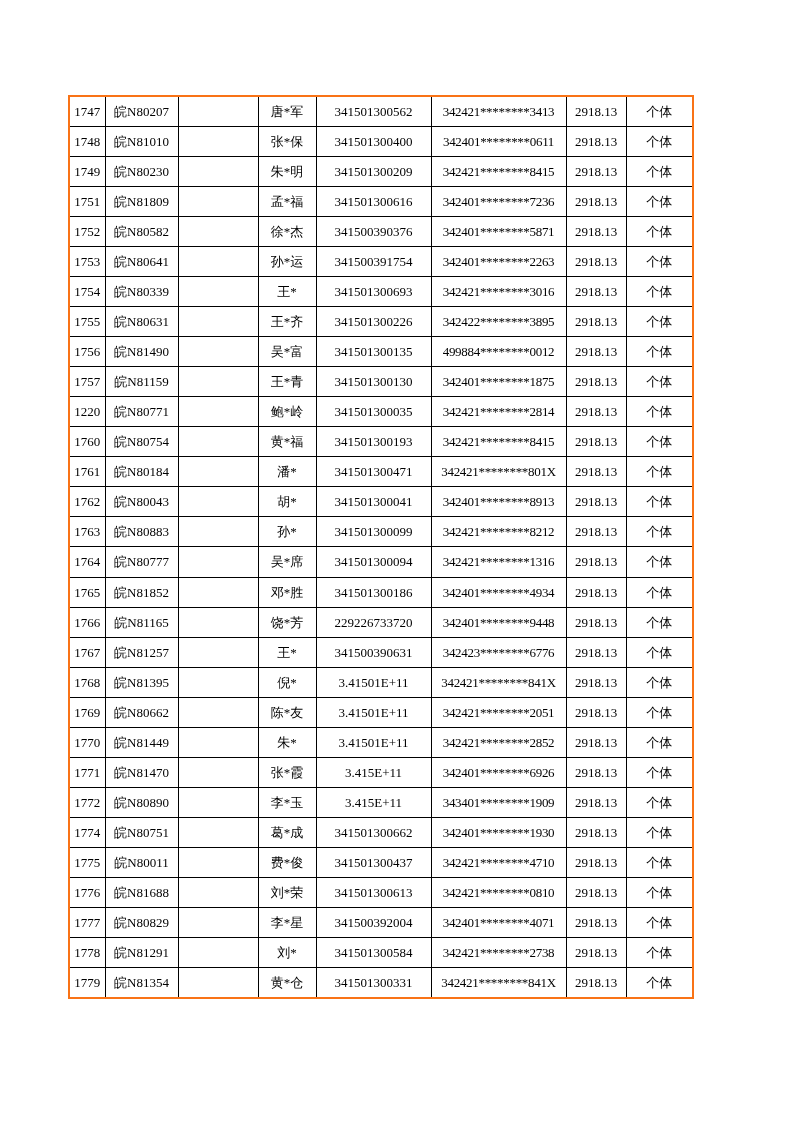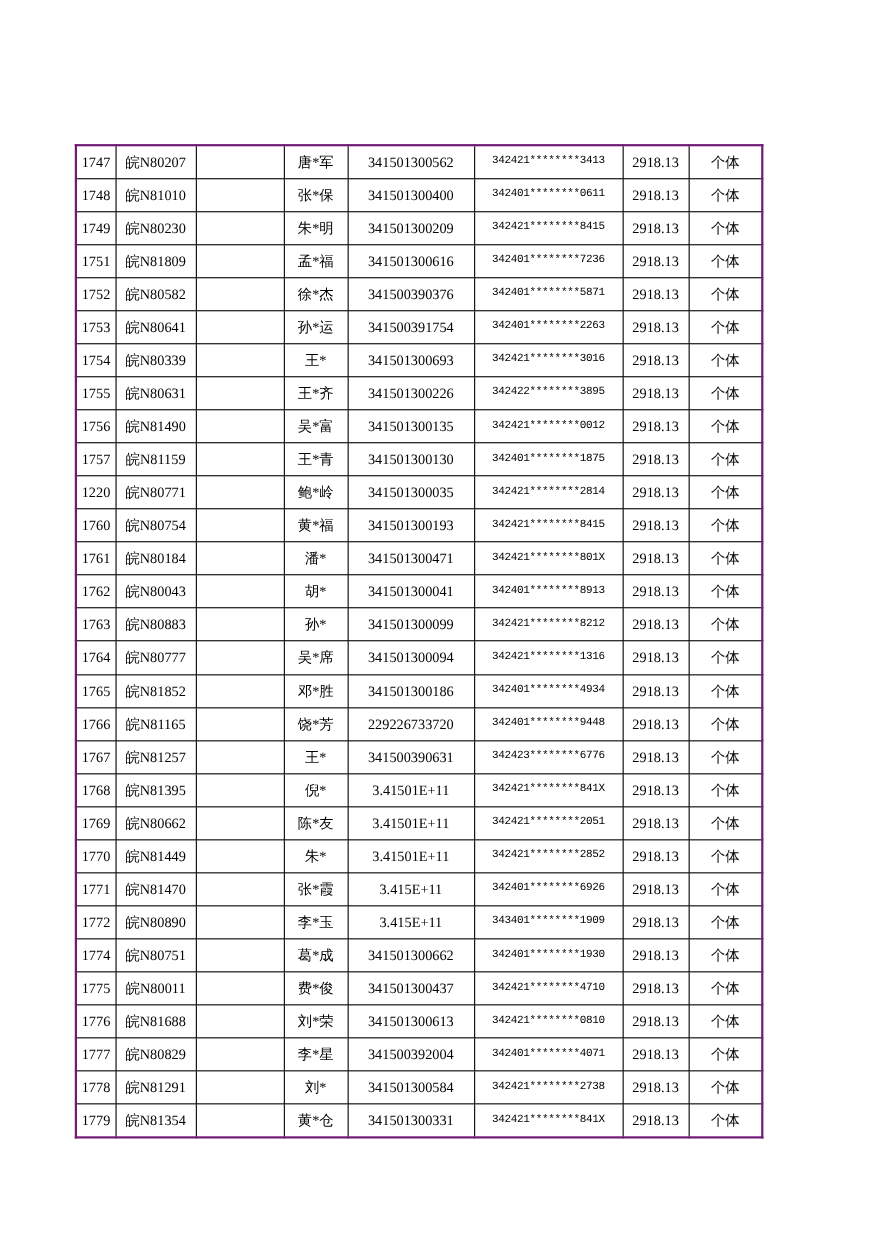--- a/index.html
+++ b/index.html
@@ -6,41 +6,40 @@
   html,body { background:#ffffff; }
   body {
     width:793px; height:1122px; position:relative; overflow:hidden;
     font-family:"Liberation Serif","DejaVu Serif",serif;
     color:#000;
   }
   .sheet {
     position:absolute; left:68px; top:95px;
     width:624px; height:904px;
     border-collapse:collapse; table-layout:fixed;
-    border:2px solid #701a75;
+    border:2px solid #f97316;
     background:#ffffff;
-    margin-top:36px;
   }
   .sheet td {
     border:1px solid #000;
     text-align:center; vertical-align:middle;
     font-size:13px; line-height:1;
     white-space:nowrap; overflow:hidden;
     padding:0 1px;
   }
   .sheet tr { height:27.4px; }
   col.c0 { width:36px; }
   col.c1 { width:73px; }
   col.c2 { width:80px; }
   col.c3 { width:58px; }
   col.c4 { width:115px; }
   col.c5 { width:135px; }
   col.c6 { width:60px; }
   col.c7 { width:67px; }
-  td.cell-id-no { font-size:10px; letter-spacing:-0.3px;font-family:Liberation Mono, monospace; }
+  td.cell-id-no { font-size:13px; letter-spacing:-0.3px; }
 </style>
 </head>
 <body>
 
 <table class="sheet">
   <colgroup>
     <col class="c0">
       <col class="c1">
       <col class="c2">
       <col class="c3">
@@ -129,21 +128,21 @@
         <td class="cell-id-no">342422********3895</td>
         <td class="cell-amount">2918.13</td>
         <td class="cell-type">个体</td>
       </tr>
       <tr>
         <td class="cell-row-no">1756</td>
         <td class="cell-plate-no">皖N81490</td>
         <td class="cell-blank"></td>
         <td class="cell-name">吴*富</td>
         <td class="cell-cert-no">341501300135</td>
-        <td class="cell-id-no">342421********0012</td>
+        <td class="cell-id-no">499884********0012</td>
         <td class="cell-amount">2918.13</td>
         <td class="cell-type">个体</td>
       </tr>
       <tr>
         <td class="cell-row-no">1757</td>
         <td class="cell-plate-no">皖N81159</td>
         <td class="cell-blank"></td>
         <td class="cell-name">王*青</td>
         <td class="cell-cert-no">341501300130</td>
         <td class="cell-id-no">342401********1875</td>

